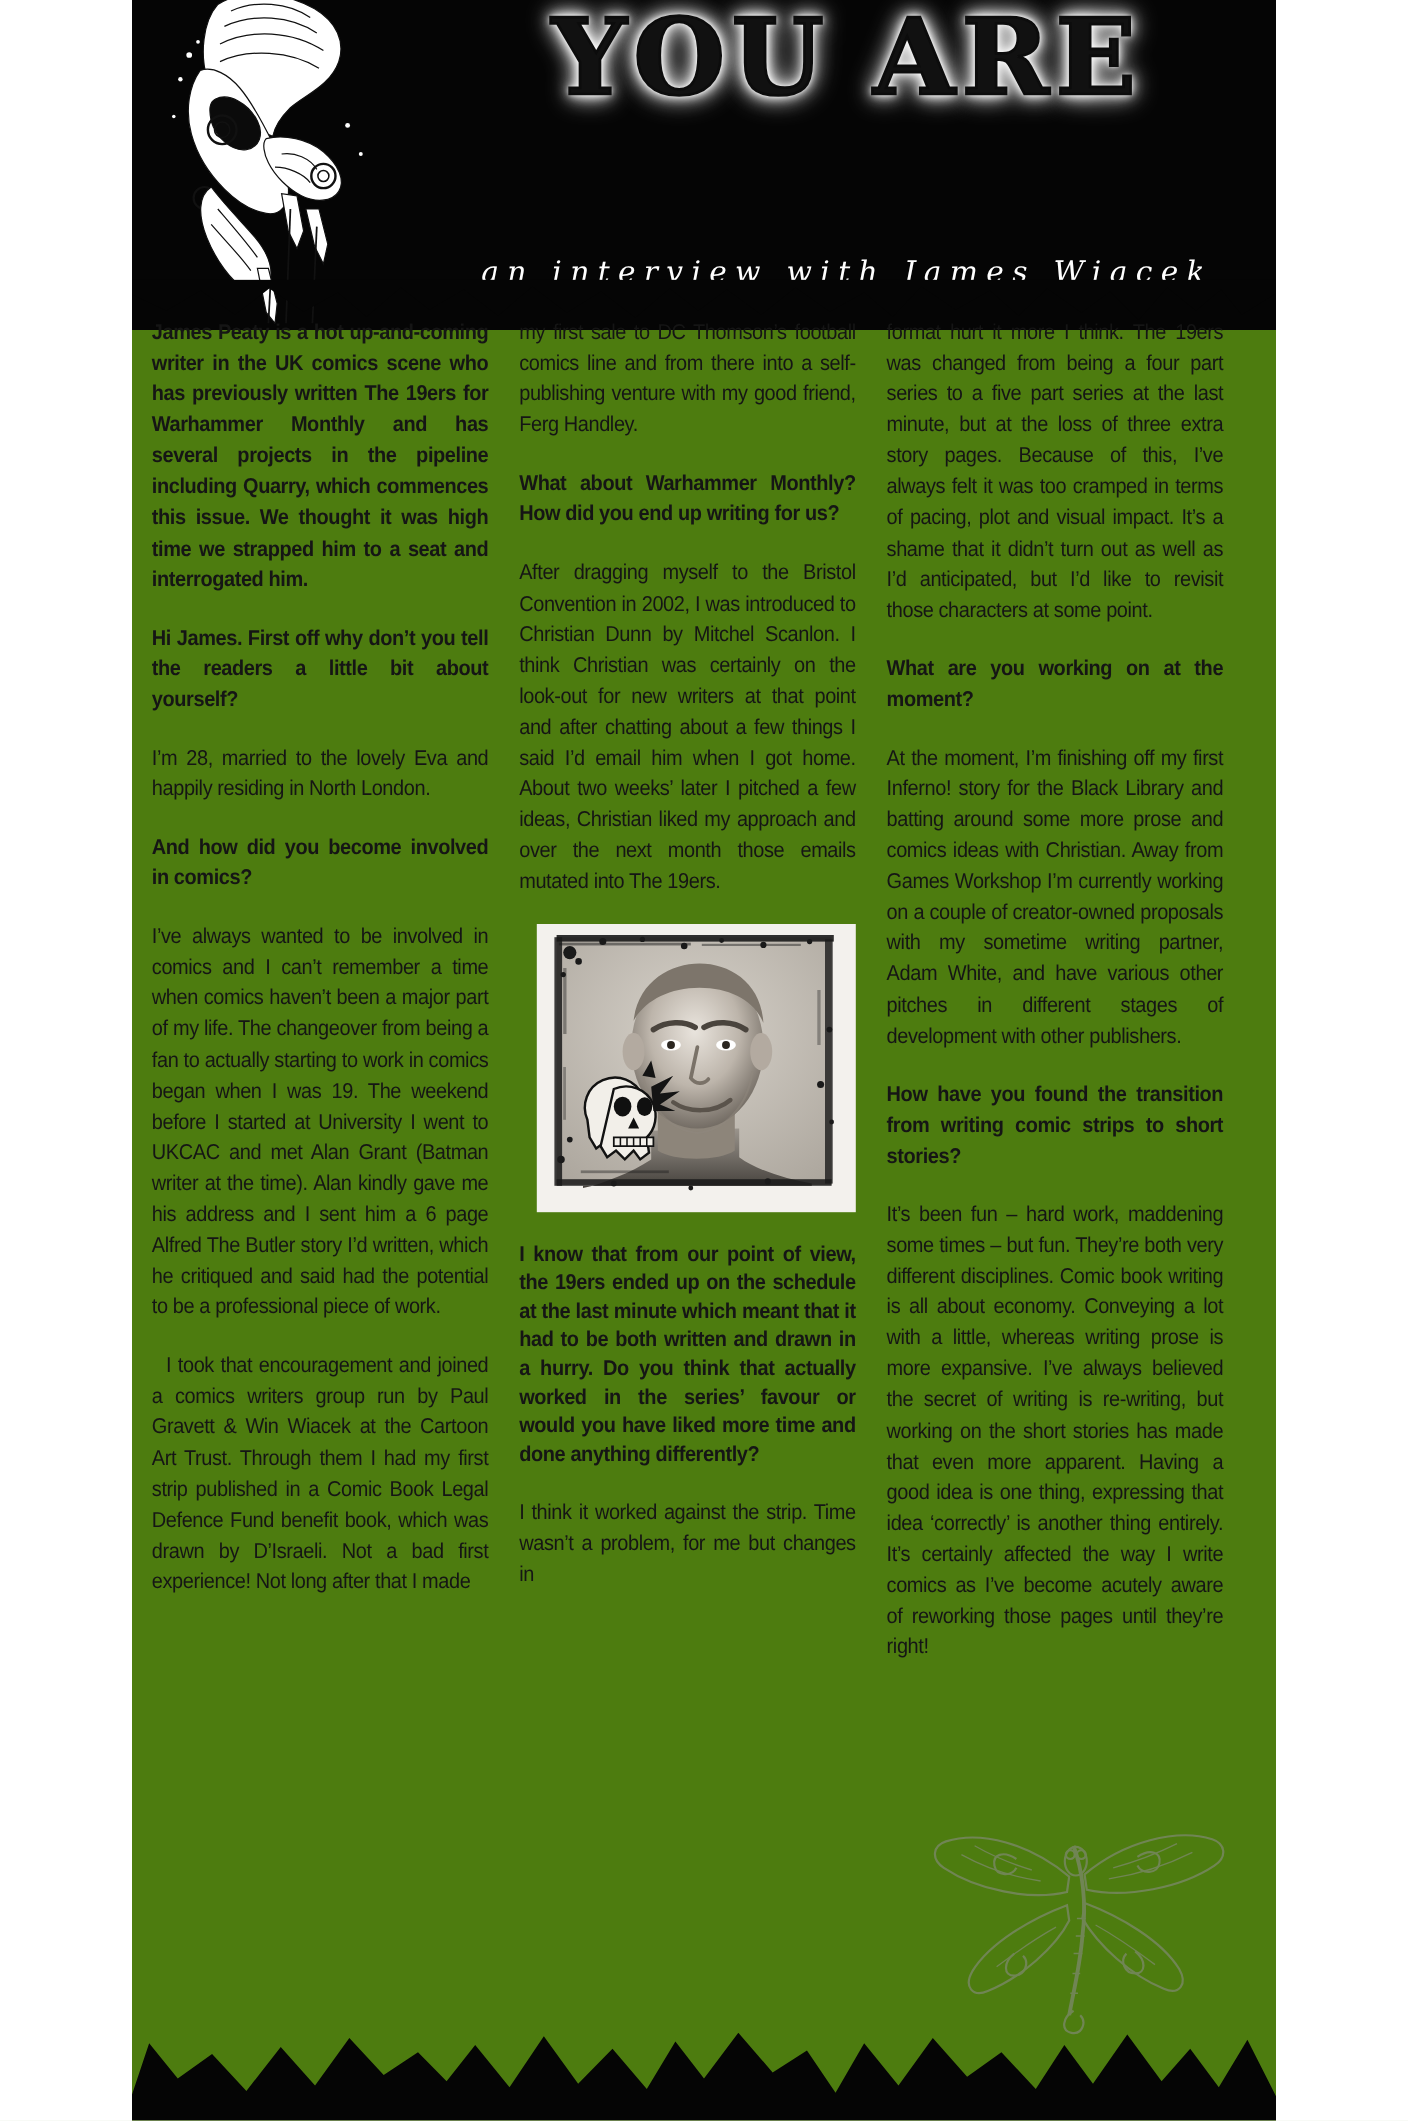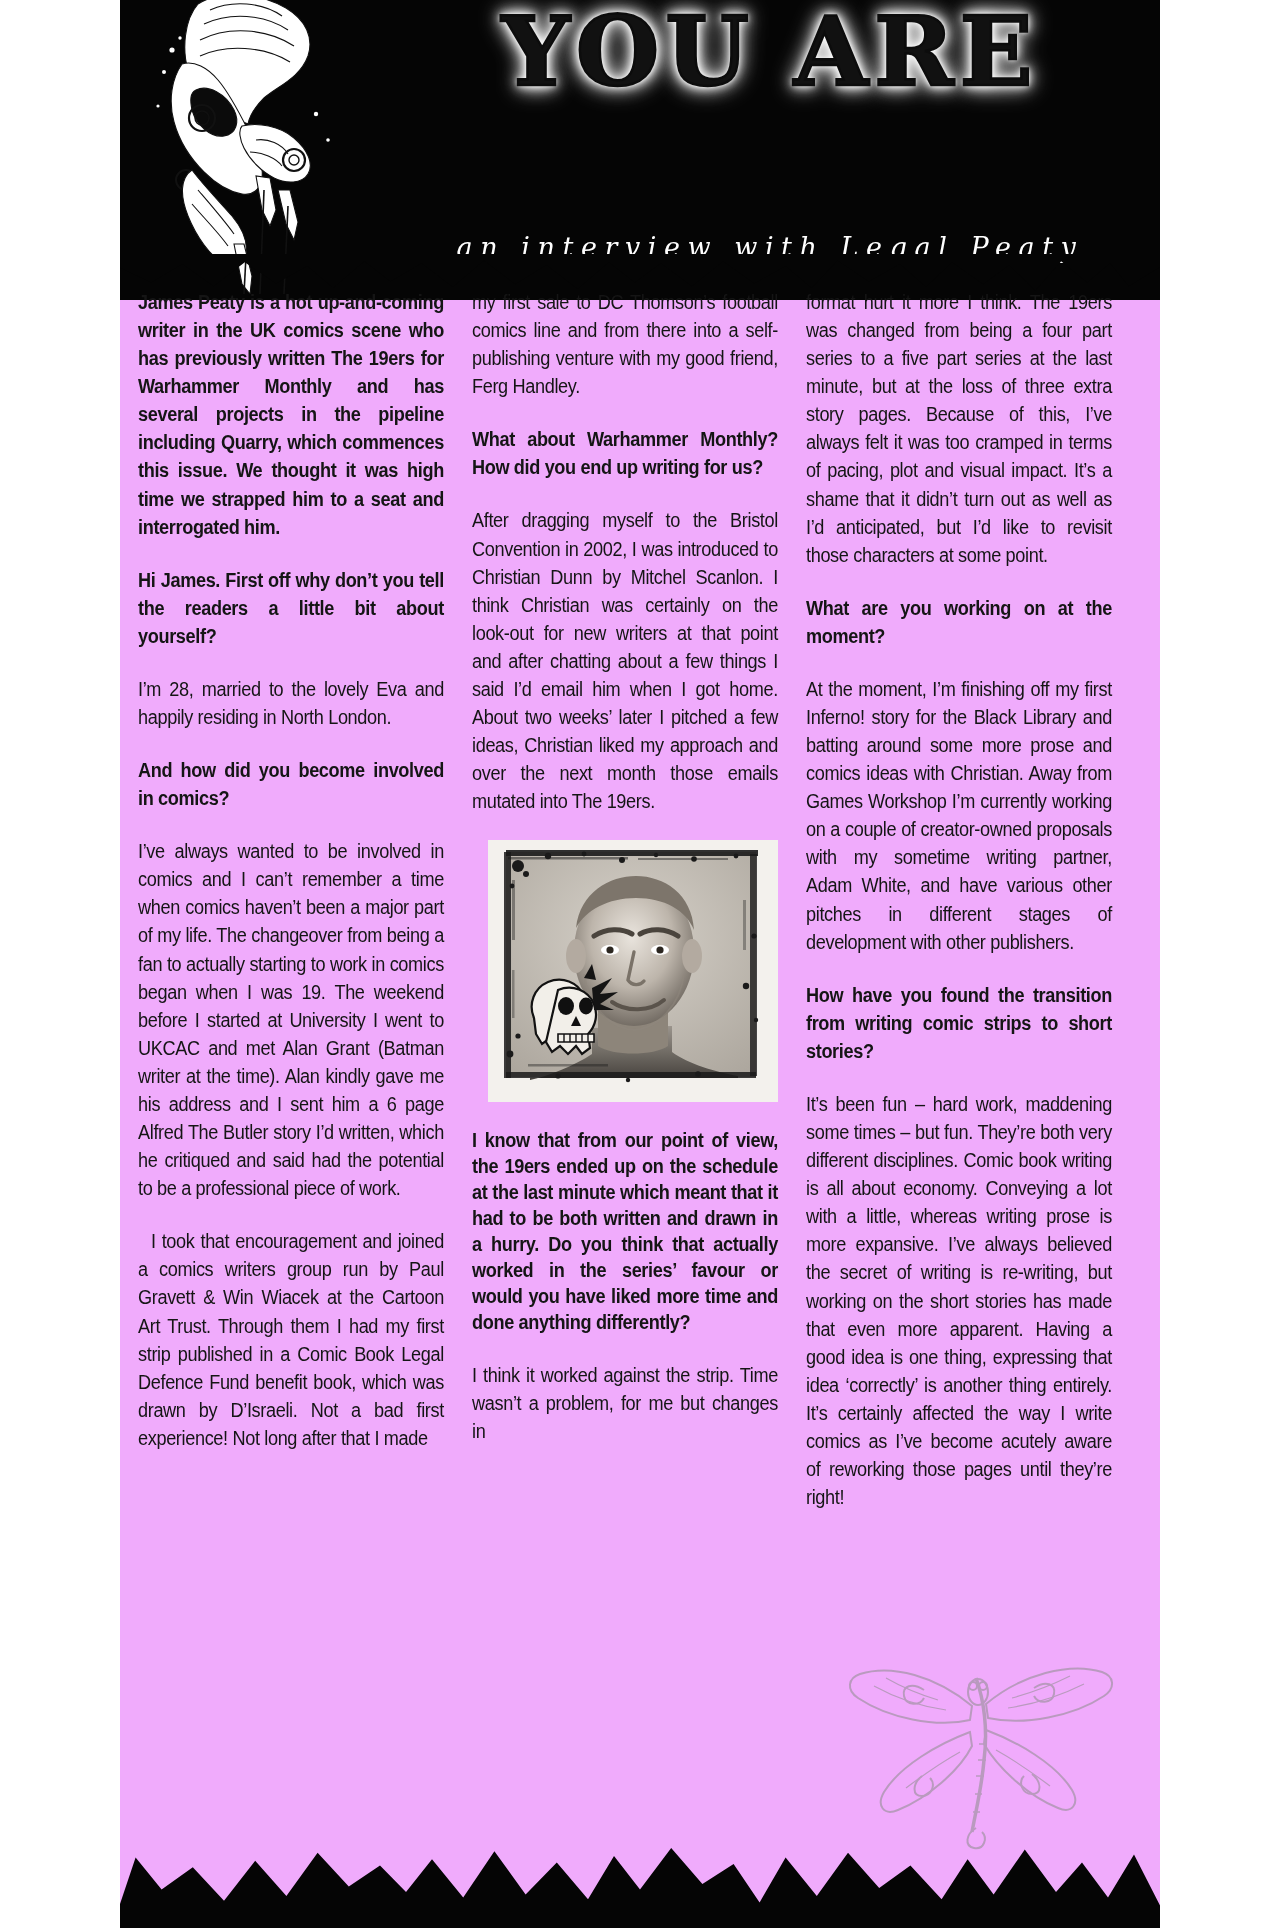--- a/index.html
+++ b/index.html
@@ -10,21 +10,21 @@
   }
   body {
     font-family: "Liberation Sans", sans-serif;
   }
 
   .page {
     position: relative;
     width: 1040px;
     height: 1928px;
     margin: 0 auto;
-    background: #f0abfc;
+    background: #4d7c0f;
     overflow: hidden;
   }
 
   
   .header {
     position: absolute;
     left: 0; top: 0;
     width: 1040px;
     height: 300px;
     background: #050505;
@@ -268,21 +268,21 @@
           <circle cx="20" cy="112" r="1.6" stroke="none"></circle>
           <circle cx="96" cy="18" r="1.8" stroke="none"></circle>
         </g>
       </svg>
     </div>
 
     <div class="title-block">
       <div class="title-line title-line-1">YOU ARE</div>
     </div>
 
-    <div class="subtitle">an interview with Legal Peaty</div>
+    <div class="subtitle">an interview with James Wiacek</div>
 
     <div class="header-jag"></div>
   </div>
 
   <div class="columns">
 
     <div class="col">
       <p class="intro">James Peaty is a hot up-and-coming writer in the UK comics scene who has previously written The 19ers for Warhammer Monthly and has several projects in the pipeline including Quarry, which commences this issue. We thought it was high time we strapped him to a seat and interrogated him.</p>
       <p class="q">Hi James. First off why don’t you tell the readers a little bit about yourself?</p>
       <p>I’m 28, married to the lovely Eva and happily residing in North London.</p>

